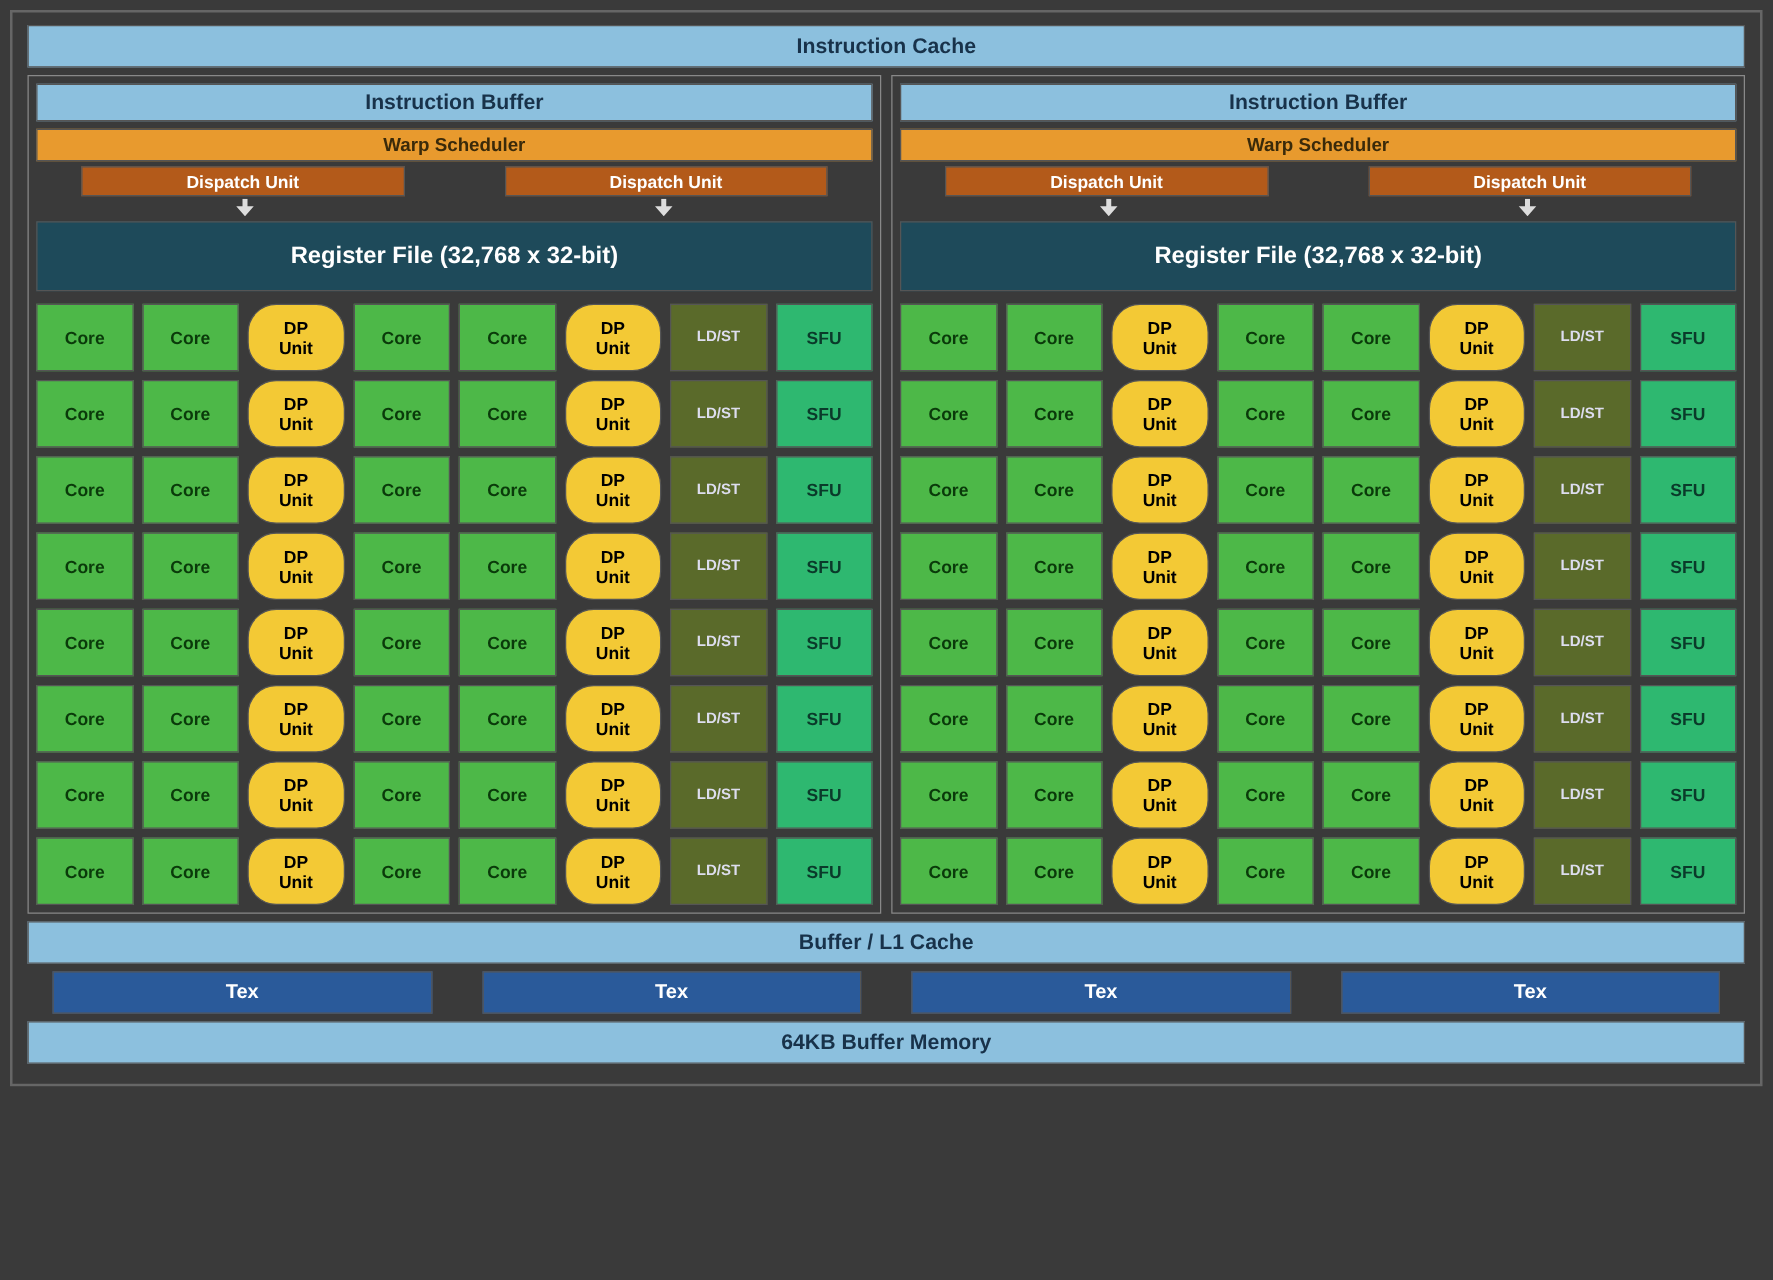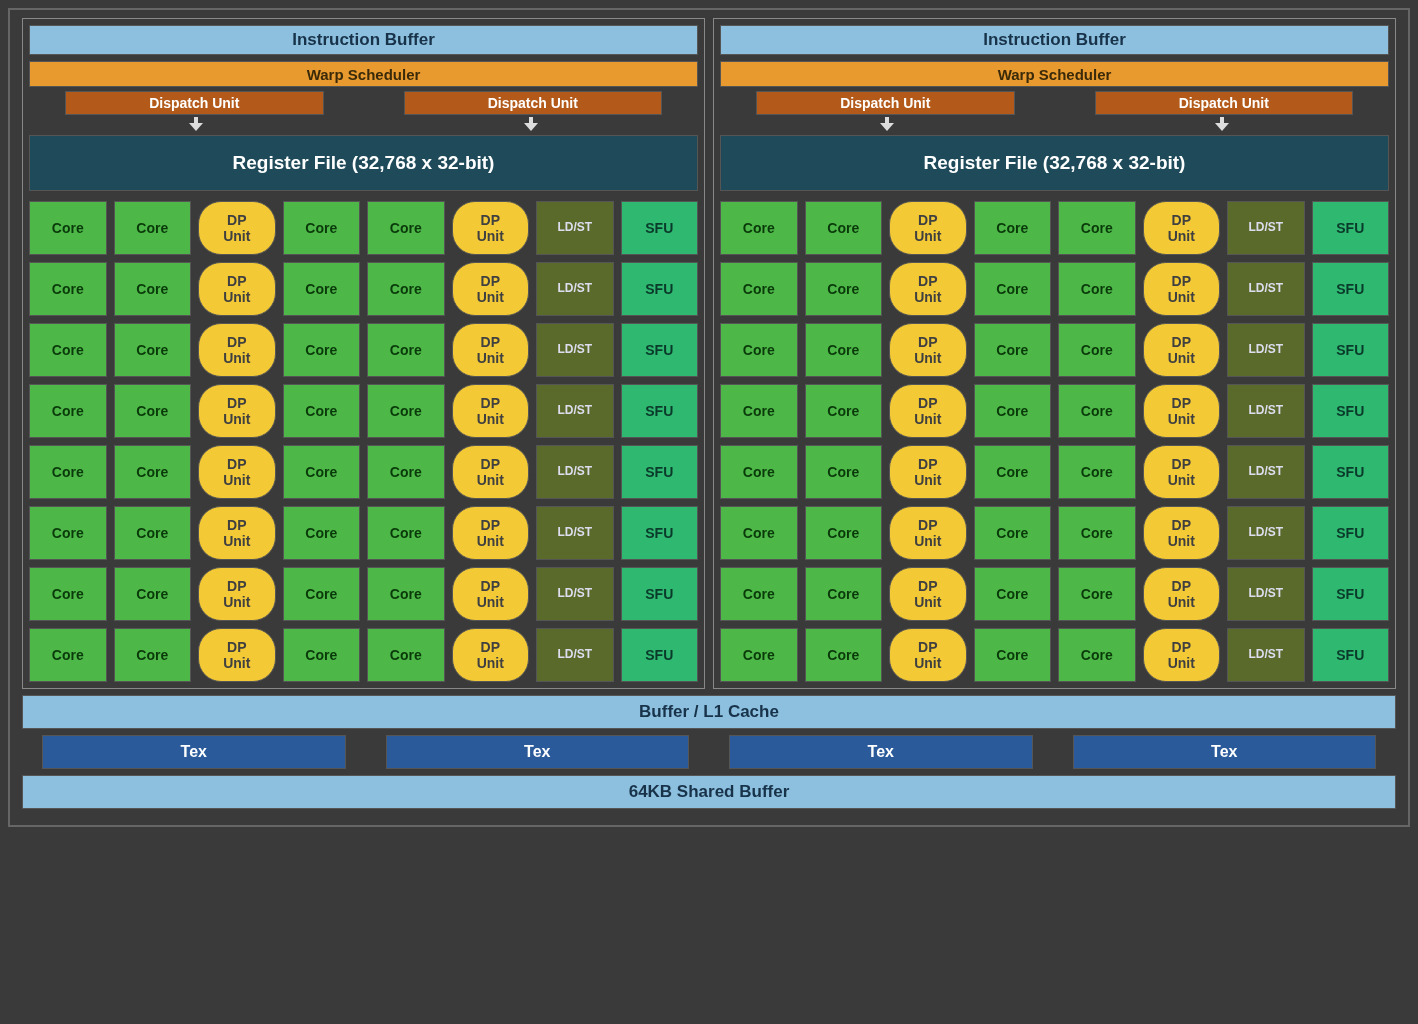--- a/index.html
+++ b/index.html
@@ -115,21 +115,21 @@
     border: 1px solid #555;
     display: flex;
     align-items: center;
     justify-content: center;
     text-align: center;
     font-weight: bold;
     font-size: 14px;
     line-height: 1.15;
   }
   .core { background: #4db848; color: #0a3a0a; }
-  .dp   { background: #f3c935; color: #404040; border-radius: 23px; }
+  .dp   { background: #f3c935; color: #000000; border-radius: 23px; }
   .ldst { background: #5a6a2a; color: #dde; font-size: 12px; }
   .sfu  { background: #2eb870; color: #0a3a2a; }
   .tex-row {
     display: flex;
     margin: 6px 2px;
   }
   .tex {
     flex: 1;
     background: #2a5a9a;
     color: #fff;
@@ -142,20 +142,21 @@
     justify-content: center;
     font-weight: bold;
     margin: 0 20px;
   }
 </style>
 </head>
 <body>
 
 <div class="sm-container">
 
+  <div class="bar blue-bar">Instruction Cache</div>
 
   <div class="partitions" id="partitions">
       <div class="partition">
         <div class="bar instr-buffer">Instruction Buffer</div>
         <div class="bar warp-sched">Warp Scheduler</div>
         <div class="dispatch-row">
           <div class="dispatch-unit">Dispatch Unit</div>
           <div class="dispatch-unit">Dispatch Unit</div>
         </div>
         <div class="arrow-row">
@@ -385,14 +386,14 @@
 
   <div class="bar blue-bar">Buffer / L1 Cache</div>
 
   <div class="tex-row" id="texrow">
       <div class="tex">Tex</div>
       <div class="tex">Tex</div>
       <div class="tex">Tex</div>
       <div class="tex">Tex</div>
     </div>
 
-  <div class="bar blue-bar">64KB Shared Buffer</div>
+  <div class="bar blue-bar">64KB Buffer Memory</div>
 </div>
 
 </body></html>

